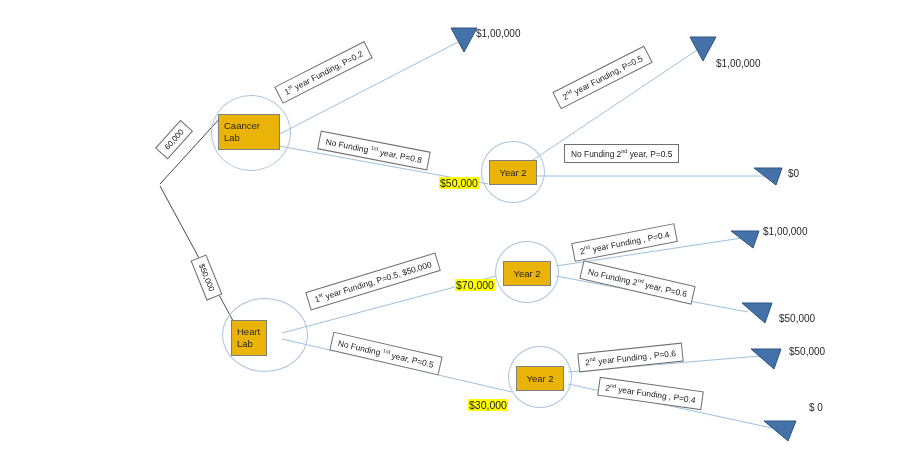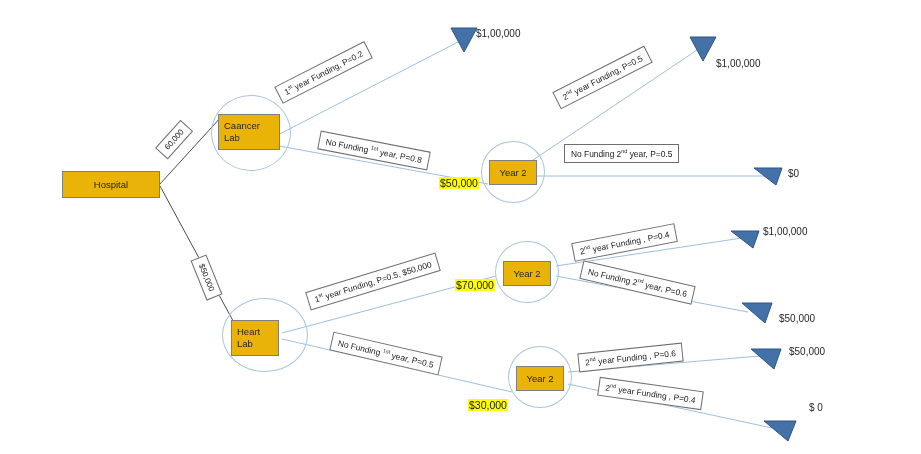--- a/index.html
+++ b/index.html
@@ -108,26 +108,25 @@
     <line x1="568" y1="372" x2="760" y2="356" stroke="#9cc0e0" stroke-width="1"></line>
     <line x1="568" y1="384" x2="772" y2="428" stroke="#9cc0e0" stroke-width="1"></line>
   </svg>
 
   <div class="ellipse" style="left:211px; top:95px; width:80px; height:76px;"></div>
   <div class="ellipse" style="left:481px; top:141px; width:64px; height:62px;"></div>
   <div class="ellipse" style="left:222px; top:298px; width:86px; height:74px;"></div>
   <div class="ellipse" style="left:495px; top:241px; width:64px; height:62px;"></div>
   <div class="ellipse" style="left:508px; top:346px; width:64px; height:62px;"></div>
 
-  <div class="node-box" style="left:62px; top:171px; width:98px; height:27px;">Hospital</div>
 
   <div class="node-box" style="left:218px; top:114px; width:62px; height:36px; justify-content:flex-start; padding-left:5px; text-align:left;">Caancer
 Lab</div>
 
-  <div class="node-box" style="left:231px; top:320px; width:48px; height:36px; justify-content:flex-start; padding-left:5px; text-align:left;">Heart
+  <div class="node-box" style="left:231px; top:320px; width:36px; height:36px; justify-content:flex-start; padding-left:5px; text-align:left;">Heart
 Lab</div>
 
   <div class="node-box" style="left:489px; top:160px; width:48px; height:25px;">Year 2</div>
 
   <div class="node-box" style="left:503px; top:261px; width:48px; height:25px;">Year 2</div>
 
   <div class="node-box" style="left:516px; top:366px; width:48px; height:25px;">Year 2</div>
 
   <div class="edge-label" style="left:155px; top:131px; transform:rotate(-48deg); font-size:8px;">60,000</div>
 

